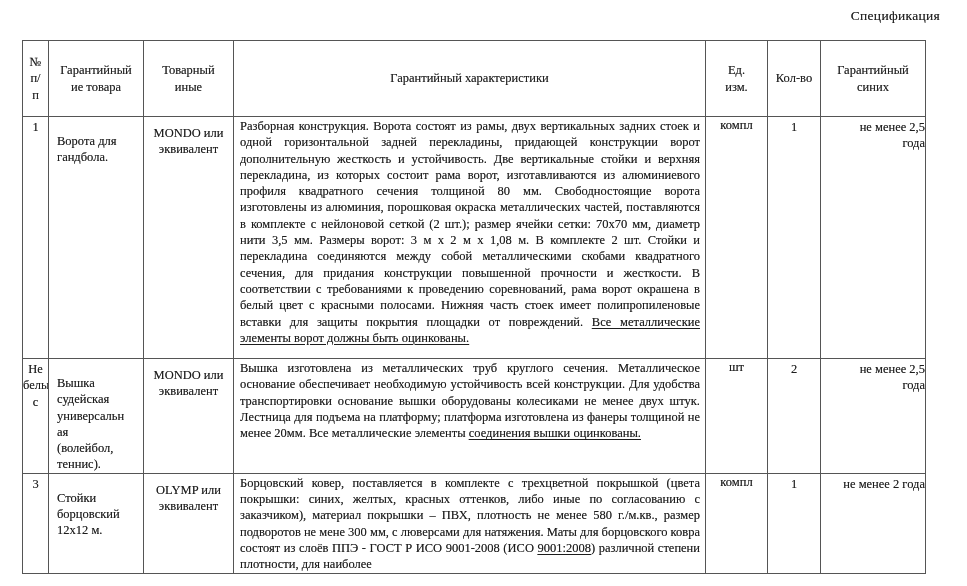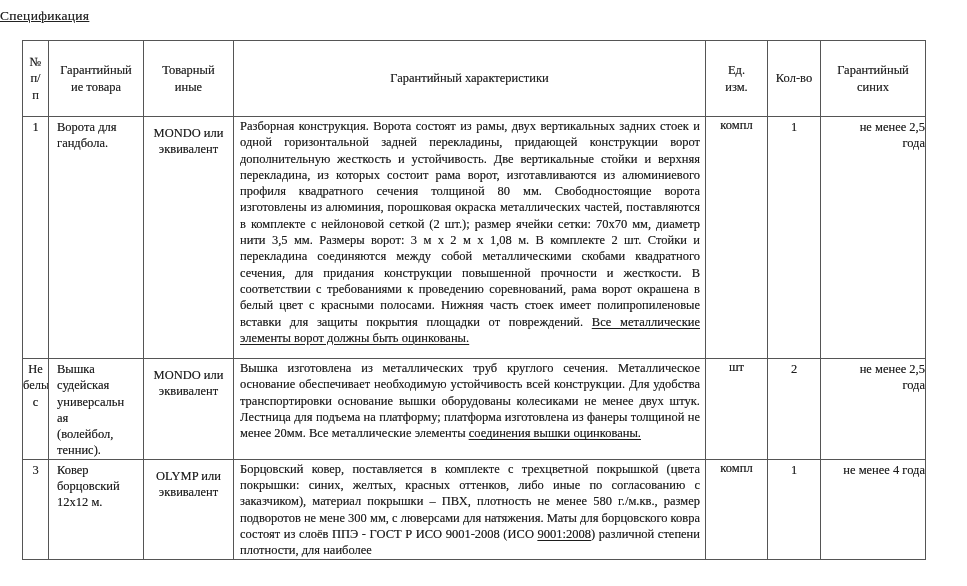--- a/index.html
+++ b/index.html
@@ -7,25 +7,24 @@
   body {
     width: 967px; height: 586px;
     overflow: hidden;
     font-family: "Liberation Serif", "DejaVu Serif", serif;
     color: #1f1f1f;
     position: relative;
   }
   .page { width: 967px; height: 586px; background: #fff; position: relative; }
   .doc-title {
     position: absolute; top: 8px; left: 0; width: 940px;
-    text-align: left;
+    text-align: right;
     font-size: 13.5px;
     letter-spacing: 0.3px;
     color: #222;
-    text-decoration: underline;
   }
   table.spec {
     position: absolute; left: 22px; top: 40px;
     border-collapse: collapse;
     table-layout: fixed;
     width: 903px;
     font-size: 12.5px;
     line-height: 16.3px;
     color: #1d1d1d;
   }
@@ -37,21 +36,21 @@
   }
   table.spec th {
     text-align: center;
     vertical-align: middle;
     white-space: pre-line;
     height: 76px;
     font-size: 12.5px;
     color: #242424;
   }
   td.c-num  { text-align: center; white-space: pre-line; padding-top: 2px; }
-  td.c-name { padding: 2px 2px 0 8px; white-space: pre-line; }
+  td.c-name { padding: 16px 2px 0 8px; white-space: pre-line; }
   td.c-brand{ text-align: center; padding-top: 8px; white-space: pre-line; }
   td.c-chars{
     padding: 1px 5px 0 6px;
     text-align: justify;
   }
   td.c-unit { text-align: center; padding-top: 0; }
   td.c-qty  { text-align: center; padding-top: 2px; }
   td.c-warr { text-align: right; padding-top: 2px; white-space: pre-line; }
   tr.row-1 td { height: 242px; }
   tr.row-2 td { height: 98px; }
@@ -120,26 +119,26 @@
         <td class="c-brand">MONDO или
 эквивалент</td>
         <td class="c-chars"><span>Вышка изготовлена из металлических труб круглого сечения. Металлическое основание обеспечивает необходимую устойчивость всей конструкции. Для удобства транспортировки основание вышки оборудованы колесиками не менее двух штук. Лестница для подъема на платформу; платформа изготовлена из фанеры толщиной не менее 20мм. Все металлические элементы </span><span class="u">соединения вышки оцинкованы.</span></td>
         <td class="c-unit">шт</td>
         <td class="c-qty">2</td>
         <td class="c-warr">не менее 2,5
 года</td>
       </tr>
       <tr class="row-3">
         <td class="c-num">3</td>
-        <td class="c-name">Ковер
+        <td class="c-name">Стойки
 борцовский
 12х12 м.</td>
         <td class="c-brand">OLYMP или
 эквивалент</td>
         <td class="c-chars"><span>Борцовский ковер, поставляется в комплекте с трехцветной покрышкой (цвета покрышки: синих, желтых, красных оттенков, либо иные по согласованию с заказчиком), материал покрышки – ПВХ, плотность не менее 580 г./м.кв., размер подворотов не мене 300 мм, с люверсами для натяжения. Маты для борцовского ковра состоят из слоёв ППЭ - ГОСТ Р ИСО 9001-2008 (ИСО </span><span class="u">9001:2008</span><span>) различной степени плотности, для наиболее</span></td>
         <td class="c-unit">компл</td>
         <td class="c-qty">1</td>
-        <td class="c-warr">не менее 4 года</td>
+        <td class="c-warr">не менее 2 года</td>
       </tr>
     </tbody>
   </table>
 
 </div>
 
 </body></html>

